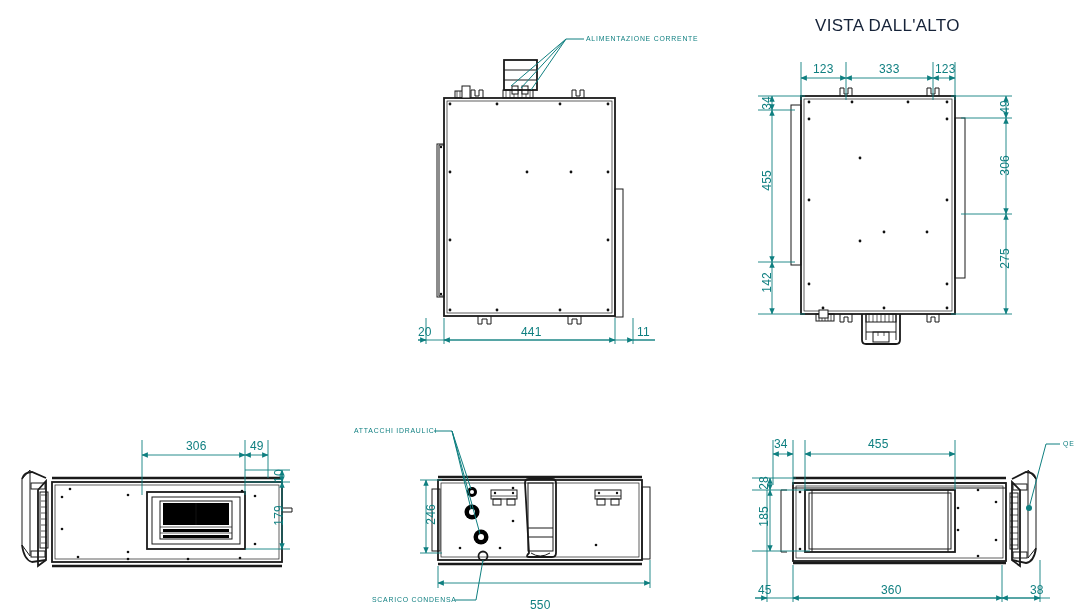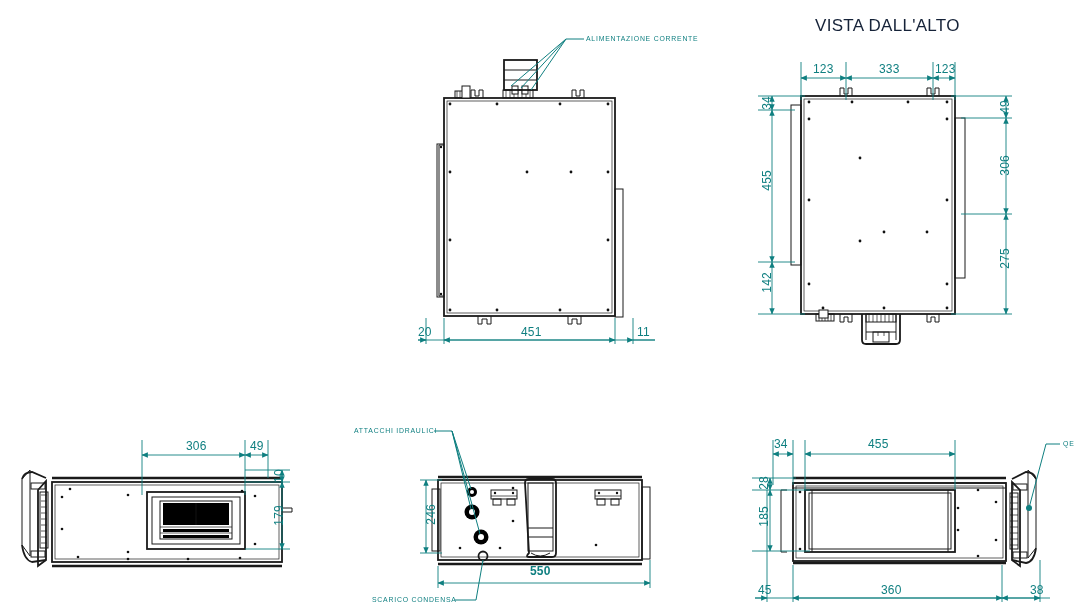--- a/index.html
+++ b/index.html
@@ -419,40 +419,40 @@
 </svg>
 
 <div class="vtitle" style="left:815px;top:16px;">VISTA DALL'ALTO</div>
 
 <div class="lbl" style="left:586px;top:34px;">ALIMENTAZIONE CORRENTE</div>
 <div class="lbl" style="left:354px;top:426px;">ATTACCHI IDRAULICI</div>
 <div class="lbl" style="left:372px;top:595px;">SCARICO CONDENSA</div>
 <div class="lbl" style="left:1063px;top:439px;">QE</div>
 
 <div class="dim" style="left:418px;top:325px;">20</div>
-<div class="dim" style="left:521px;top:325px;">451</div>
+<div class="dim" style="left:521px;top:325px;">441</div>
 <div class="dim" style="left:637px;top:325px;">11</div>
 
 <div class="dim" style="left:813px;top:62px;">123</div>
 <div class="dim" style="left:879px;top:62px;">333</div>
 <div class="dim" style="left:935px;top:62px;">123</div>
 <div class="dim v" style="left:760px;top:96px;">34</div>
 <div class="dim v" style="left:760px;top:170px;">455</div>
 <div class="dim v" style="left:760px;top:272px;">142</div>
 <div class="dim v" style="left:998px;top:100px;">49</div>
 <div class="dim v" style="left:998px;top:155px;">306</div>
 <div class="dim v" style="left:998px;top:248px;">275</div>
 
 <div class="dim" style="left:186px;top:439px;">306</div>
 <div class="dim" style="left:250px;top:439px;">49</div>
 <div class="dim v" style="left:272px;top:469px;">10</div>
 <div class="dim v" style="left:272px;top:505px;">179</div>
 
 <div class="dim v" style="left:424px;top:504px;">246</div>
-<div class="dim" style="left:530px;top:564px;font-weight:bold;">550</div>
+<div class="dim" style="left:530px;top:598px;">550</div>
 
 <div class="dim" style="left:774px;top:437px;">34</div>
 <div class="dim" style="left:868px;top:437px;">455</div>
 <div class="dim v" style="left:757px;top:476px;">28</div>
 <div class="dim v" style="left:757px;top:506px;">185</div>
 <div class="dim" style="left:758px;top:583px;">45</div>
 <div class="dim" style="left:881px;top:583px;">360</div>
 <div class="dim" style="left:1030px;top:583px;">38</div>
 
 </div>

